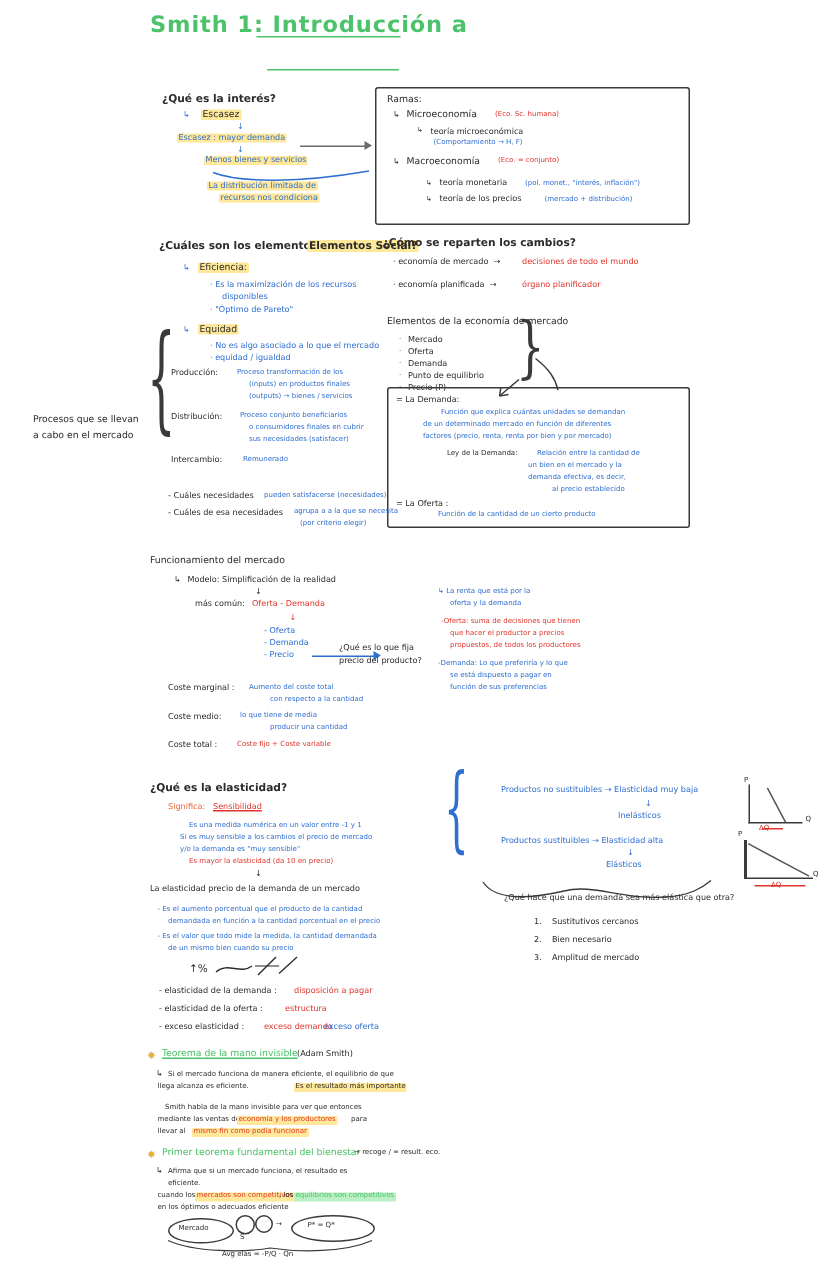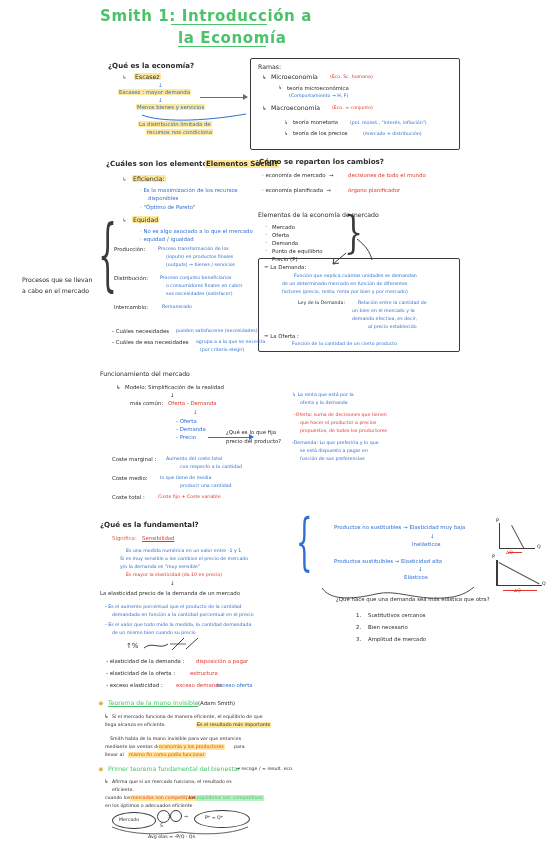--- a/index.html
+++ b/index.html
@@ -37,25 +37,24 @@
   .rbar{position:absolute;background:#e0352b;height:1px;}
   .starico{position:absolute;color:#e8b03a;font-size:7px;}
   svg{display:block;overflow:visible;}
 </style>
 </head>
 <body>
 
 <div class="pg">
 
   <div class="n t-title c-green" style="left:100px;top:8px;">Smith 1: Introducción a</div>
-  <div class="n t-title c-green" style="left:178px;top:30px;">la Economía</div>
   <div style="position:absolute;left:171px;top:24px;width:96px;height:1.3px;background:#4cc36a;"></div>
   <div style="position:absolute;left:178px;top:46px;width:88px;height:1.3px;background:#4cc36a;"></div>
 
-  <div class="n t-h c-blk" style="left:108px;top:62px;">¿Qué es la economía?</div>
+  <div class="n t-h c-blk" style="left:108px;top:62px;">¿Qué es la interés?</div>
   <div class="n t-s c-blue" style="left:122px;top:74px;">↳</div>
   <div class="n t-b c-blk hl" style="left:134px;top:73px;">Escasez</div>
   <div class="n t-s c-blue" style="left:158px;top:82px;">↓</div>
   <div class="n t-s c-blue hl" style="left:118px;top:89px;">Escasez : mayor demanda</div>
   <div class="n t-s c-blue" style="left:158px;top:97px;">↓</div>
   <div class="n t-s c-blue hl" style="left:136px;top:104px;">Menos bienes y servicios</div>
   <svg style="position:absolute;left:140px;top:112px;" width="110" height="10">
     <path d="M2,3 C20,10 60,10 106,2" stroke="#2f6fd0" stroke-width="1" fill="none"></path>
   </svg>
   <div class="n t-s c-blue hl" style="left:138px;top:121px;">La distribución limitada de</div>
@@ -176,21 +175,21 @@
 
   <div class="n t-s c-blk" style="left:112px;top:456px;">Coste marginal :</div>
   <div class="n t-xs c-blue" style="left:166px;top:456px;">Aumento del coste total</div>
   <div class="n t-xs c-blue" style="left:180px;top:464px;">con respecto a la cantidad</div>
   <div class="n t-s c-blk" style="left:112px;top:475px;">Coste medio:</div>
   <div class="n t-xs c-blue" style="left:160px;top:475px;">lo que tiene de media</div>
   <div class="n t-xs c-blue" style="left:180px;top:483px;">producir una cantidad</div>
   <div class="n t-s c-blk" style="left:112px;top:494px;">Coste total :</div>
   <div class="n t-xs c-red" style="left:158px;top:494px;">Coste fijo + Coste variable</div>
 
-  <div class="n t-h c-blk" style="left:100px;top:521px;">¿Qué es la fundamental?</div>
+  <div class="n t-h c-blk" style="left:100px;top:521px;">¿Qué es la elasticidad?</div>
   <div class="n t-s c-ora" style="left:112px;top:535px;">Significa:</div>
   <div class="n t-s c-red u" style="left:142px;top:535px;">Sensibilidad</div>
   <div class="n t-xs c-blue" style="left:126px;top:548px;">Es una medida numérica en un valor entre -1 y 1</div>
   <div class="n t-xs c-blue" style="left:120px;top:556px;">Si es muy sensible a los cambios el precio de mercado</div>
   <div class="n t-xs c-blue" style="left:120px;top:564px;">y/o la demanda es "muy sensible"</div>
   <div class="n t-xs c-red" style="left:126px;top:572px;">Es mayor la elasticidad (da 10 en precio)</div>
   <div class="n t-s c-blk" style="left:170px;top:580px;">↓</div>
   <div class="n t-s c-blk" style="left:100px;top:590px;">La elasticidad precio de la demanda de un mercado</div>
   <div class="n t-xs c-blue" style="left:105px;top:604px;">- Es el aumento porcentual que el producto de la cantidad</div>
   <div class="n t-xs c-blue" style="left:112px;top:612px;">demandada en función a la cantidad porcentual en el precio</div>

